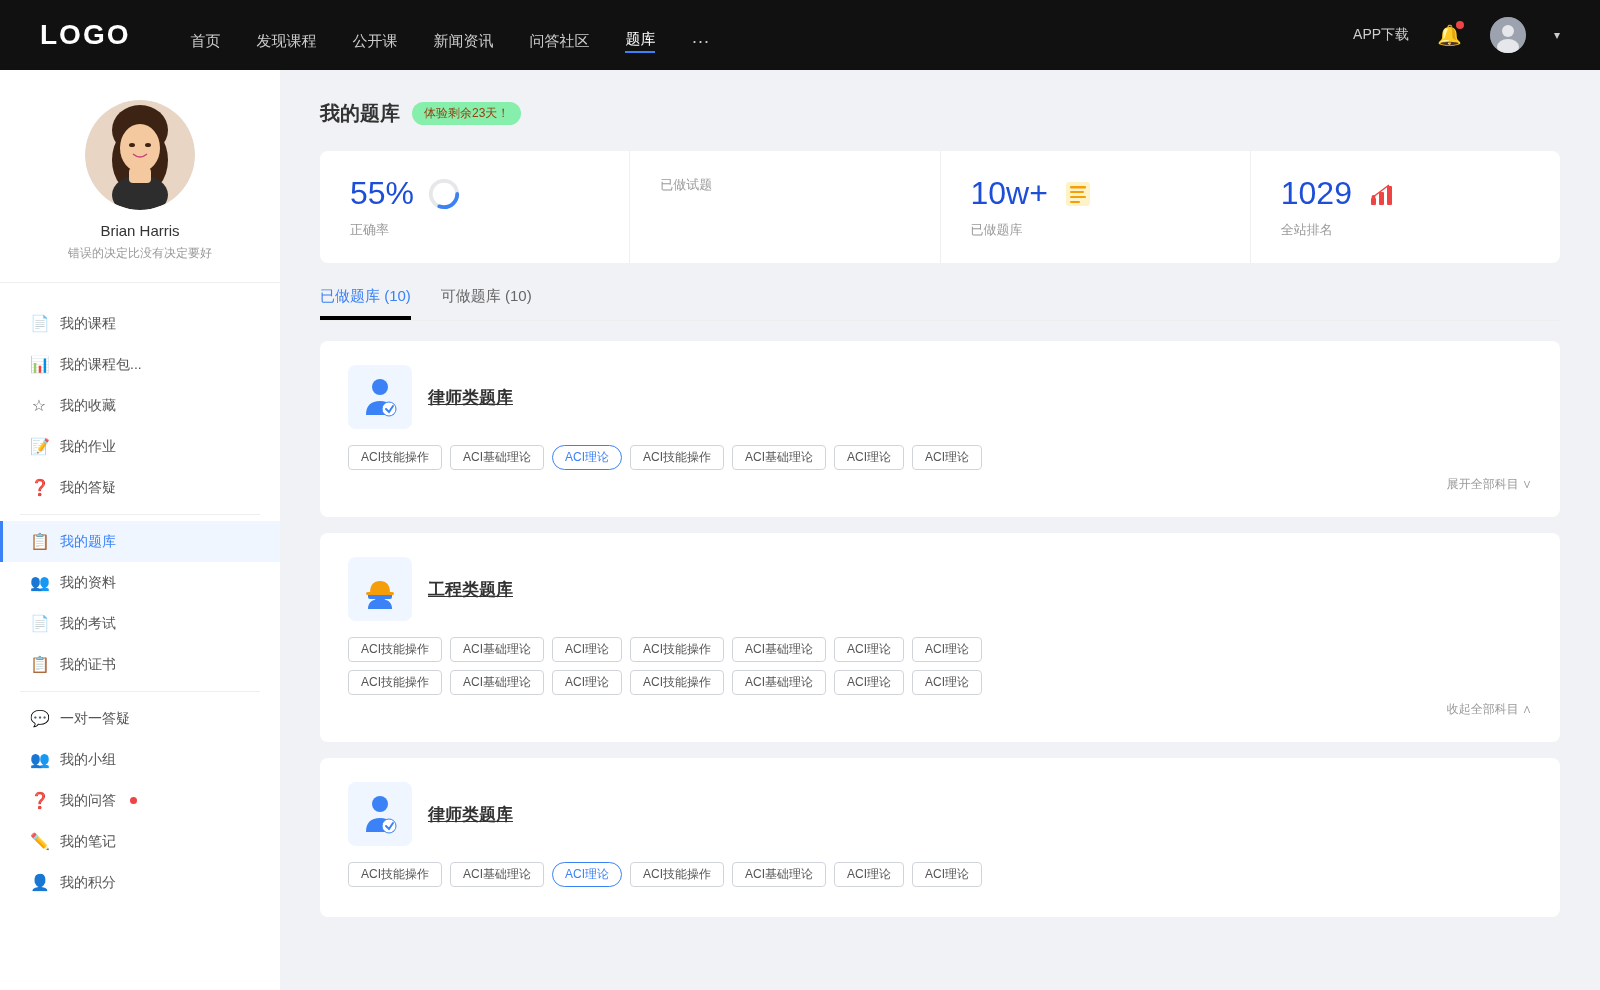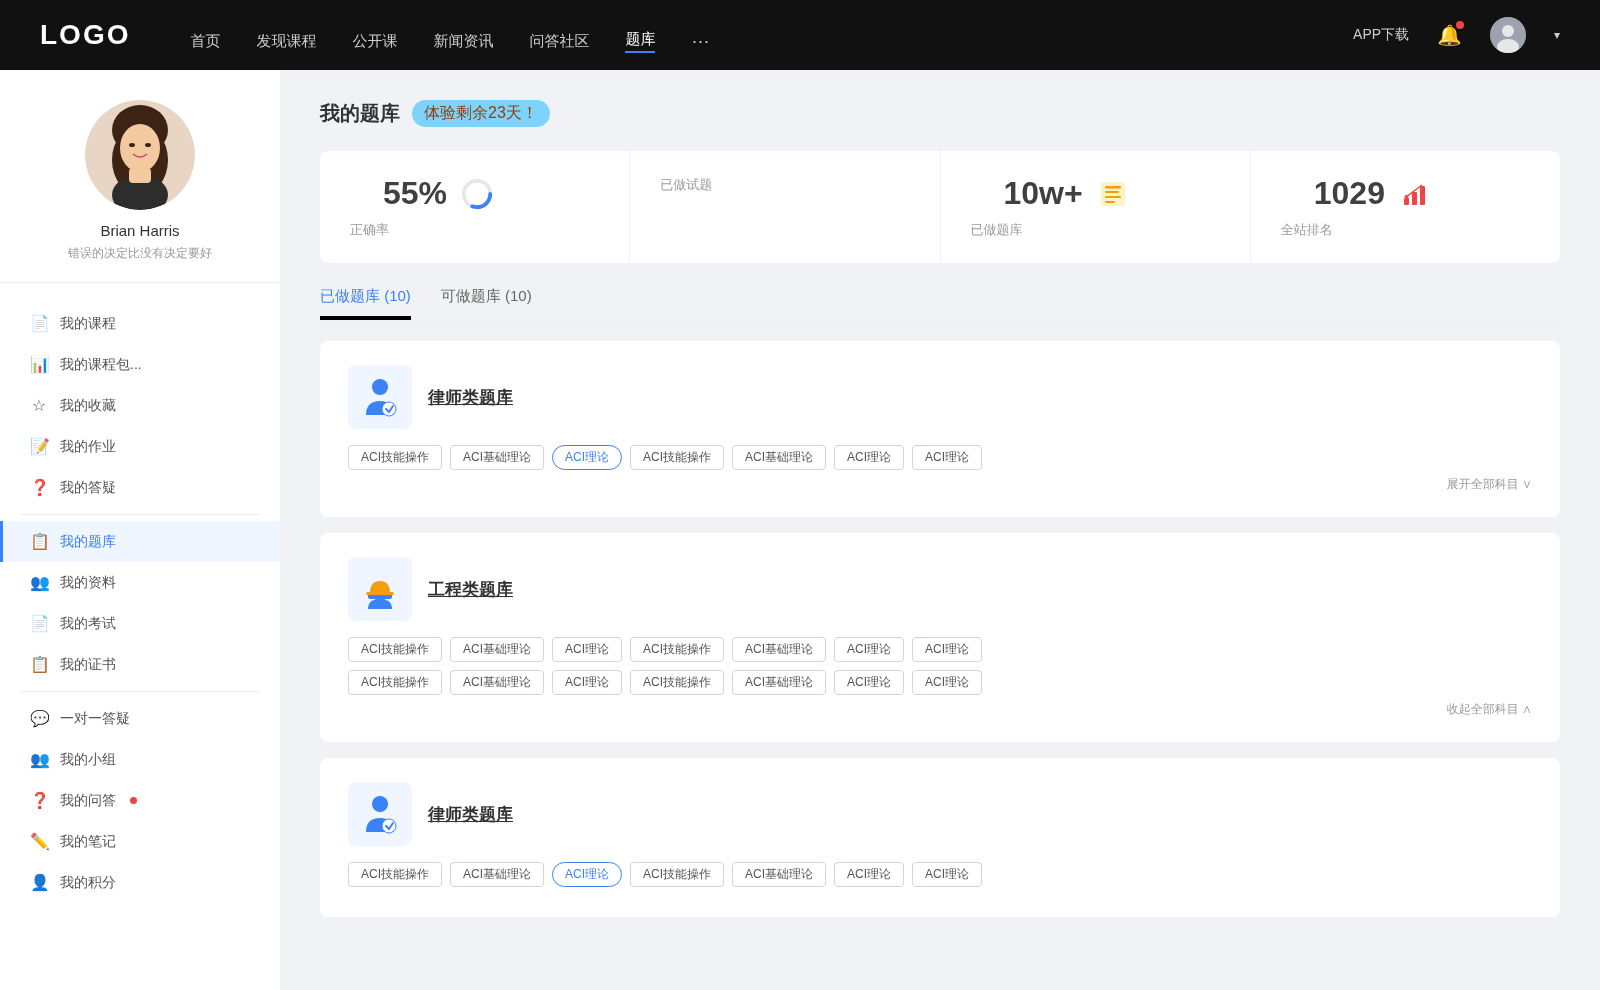--- a/index.html
+++ b/index.html
@@ -38,28 +38,28 @@
     .sidebar-icon { font-size: 16px; width: 18px; text-align: center; }
     .sidebar-divider { height: 1px; background: #eee; margin: 6px 20px; }
     .dot-red { width: 7px; height: 7px; background: #ef4444; border-radius: 50%; display: inline-block; margin-left: 2px; }
 
     
     .main { flex: 1; padding: 30px 40px; }
 
     
     .page-header { display: flex; align-items: center; gap: 12px; margin-bottom: 24px; }
     .page-title { font-size: 20px; font-weight: 600; color: #333; }
-    .trial-badge { background: #7dd3fc; color: #92400e; font-size: 16px; padding: 3px 12px; border-radius: 20px; font-weight: 500; }
+    .trial-badge { background: #86efac; color: #92400e; font-size: 12px; padding: 3px 12px; border-radius: 20px; font-weight: 500; }
 
     
     .stats-row { display: flex; gap: 0; background: #fff; border-radius: 8px; margin-bottom: 24px; overflow: hidden; }
     .stat-item { flex: 1; padding: 24px 30px; border-right: 1px solid #f0f0f0; }
     .stat-item:last-child { border-right: none; }
     .stat-top { display: flex; align-items: center; gap: 12px; margin-bottom: 8px; }
-    .stat-value { font-size: 32px; font-weight: 700; color: #404040; margin-left: 33px; }
+    .stat-value { font-size: 32px; font-weight: 400; color: #1d4ed8; }
     .stat-icon { width: 36px; height: 36px; display: flex; align-items: center; justify-content: center; }
     .stat-label { font-size: 13px; color: #999; }
 
     
     .donut-svg { width: 34px; height: 34px; }
 
     
     .tabs { display: flex; gap: 30px; margin-bottom: 20px; border-bottom: 1px solid #eee; padding-bottom: 0; }
     .tab { font-size: 15px; color: #666; cursor: pointer; padding-bottom: 10px; border-bottom: 2px solid transparent; }
     .tab.active { color: #3b82f6; border-bottom: 4px solid #000000; font-weight: 500; }

